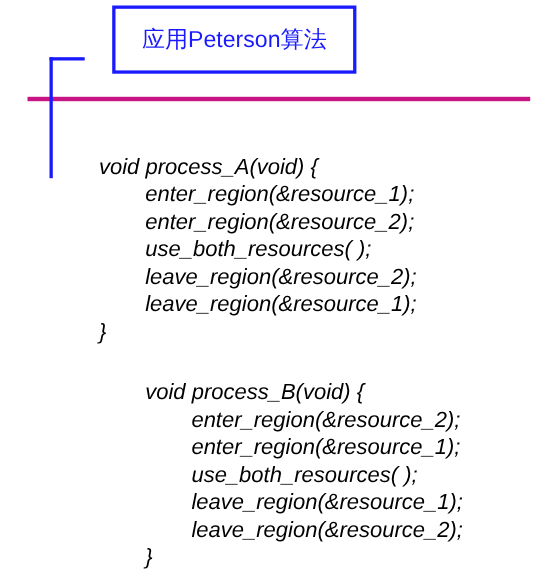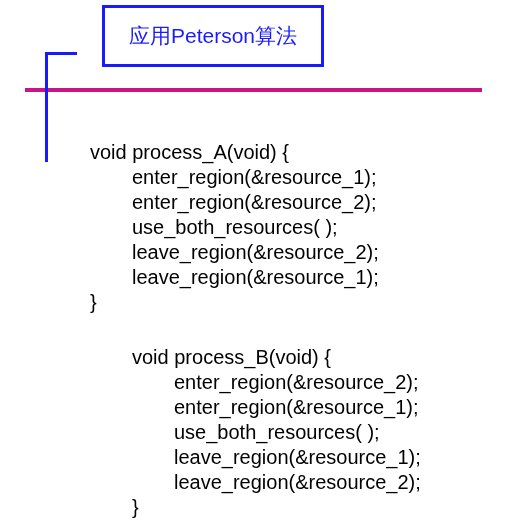--- a/index.html
+++ b/index.html
@@ -56,20 +56,21 @@
       background: #c71585;
       z-index: 0;
     }
     .code-block {
       position: absolute;
       left: 90px;
       font-family: Arial, sans-serif;
       font-size: 20px;
       color: #000;
       line-height: 1.25;
+      font-style: italic;
     }
     .code-block-a {
       top: 140px;
     }
     .code-block-b {
       top: 345px;
       margin-left: 42px;
     }
     .indent {
       padding-left: 42px;

